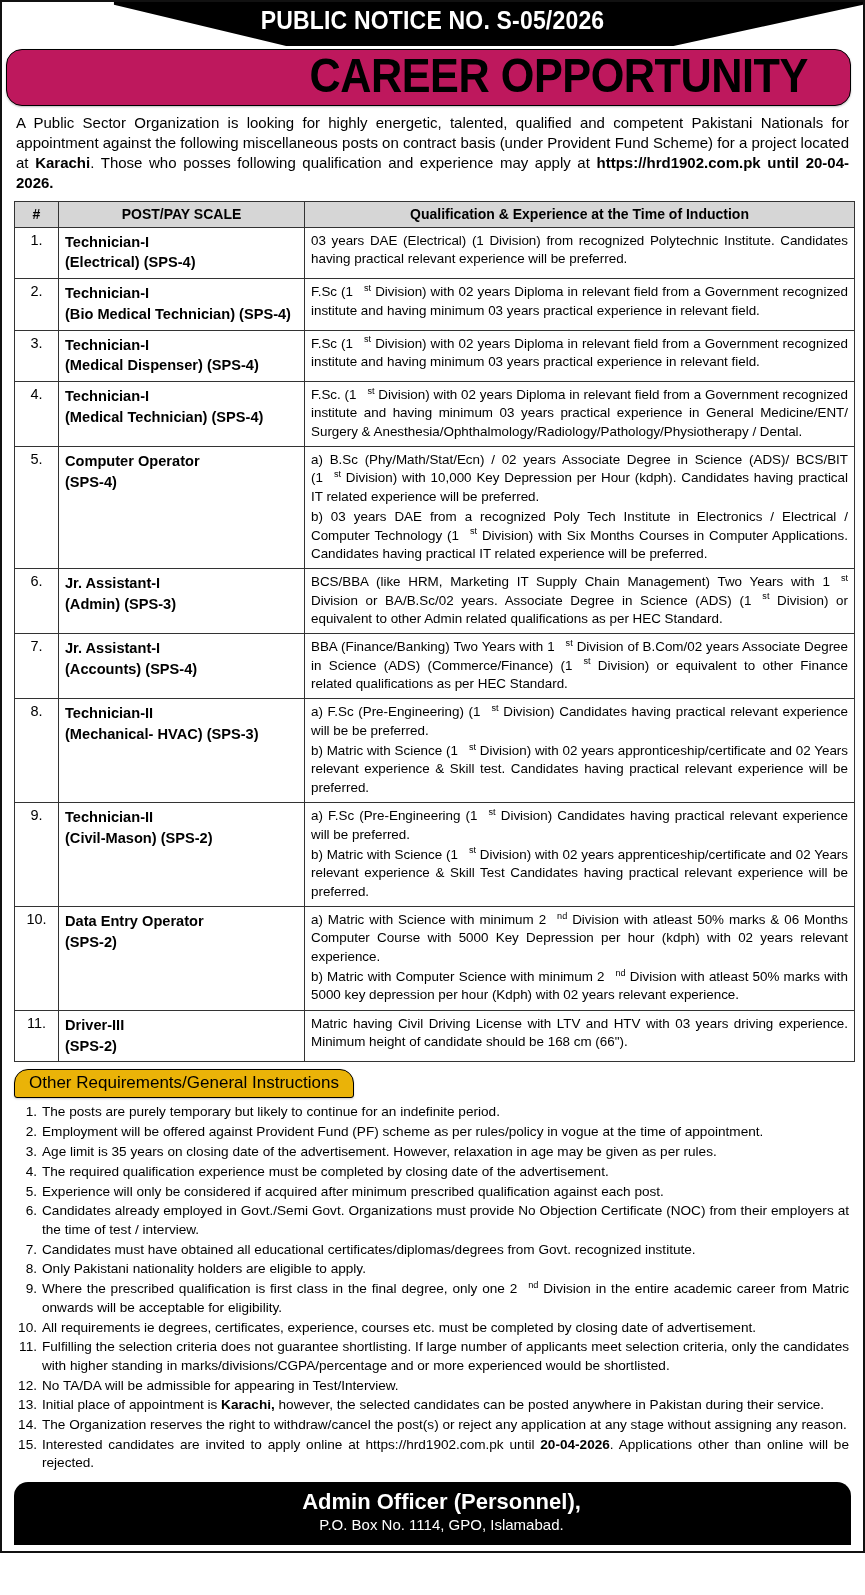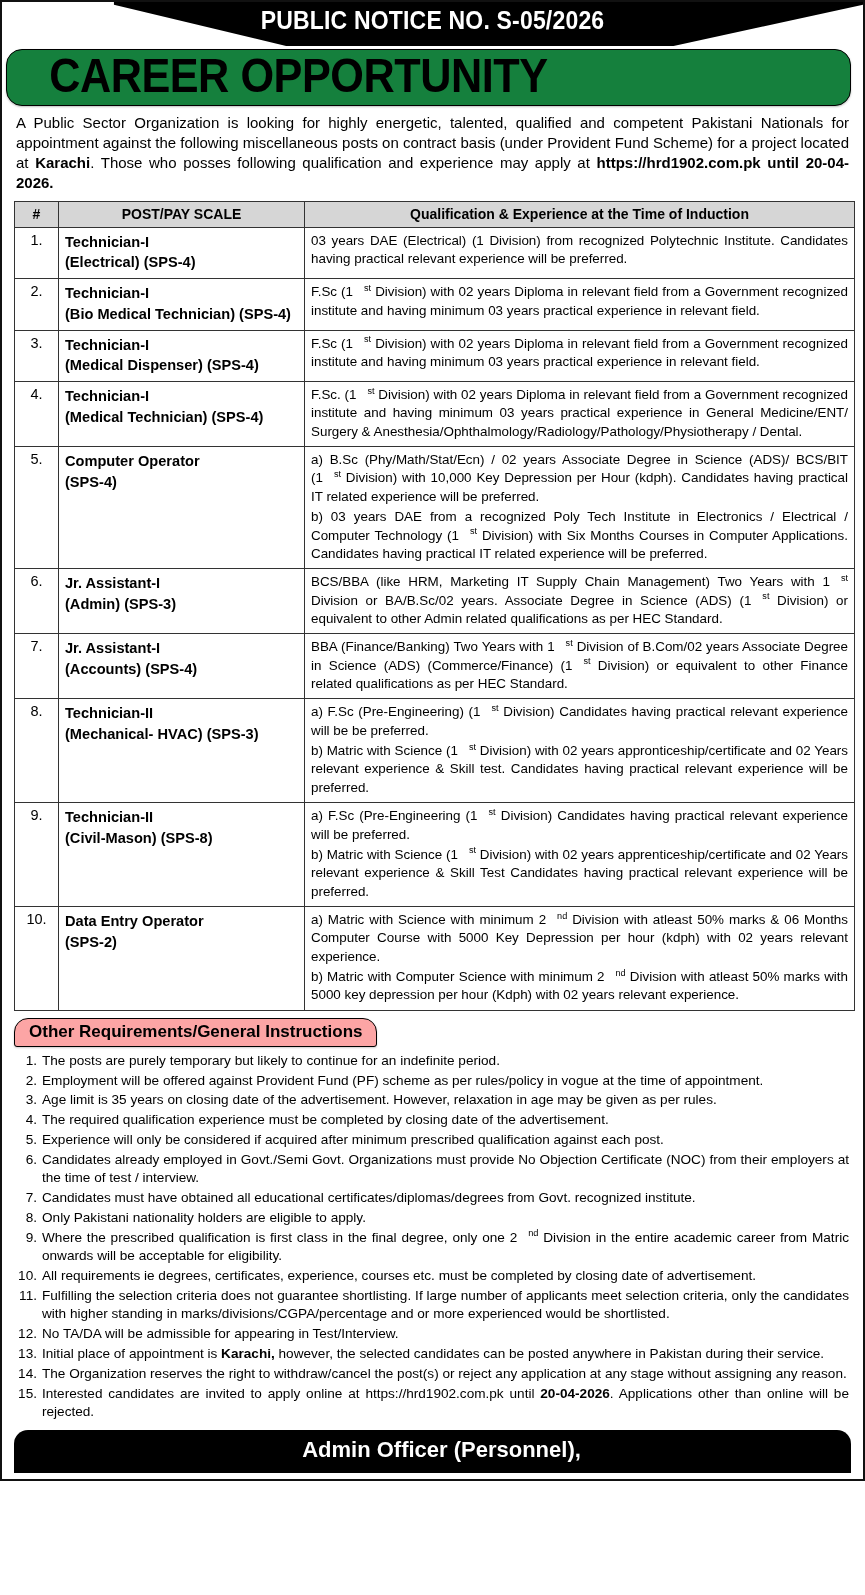--- a/index.html
+++ b/index.html
@@ -40,22 +40,22 @@
     font-weight:bold;
     letter-spacing:.2px;
     transform:scaleX(.92);
   }
 
   
   .co-box{
     margin:3px 12px 0 4px;
     border:1.5px solid #000;
     border-radius:16px;
-    background:#15803d;
-    text-align:left;
+    background:#be185d;
+    text-align:right;
     padding:2px 0 4px 0;
     box-shadow:0 1px 2px rgba(0,0,0,.25);
   }
   .co-title{
     font-size:48px;
     font-weight:bold;
     line-height:1.02;
     letter-spacing:-0.5px;
     transform:scaleX(.9);
     display:block;
@@ -122,24 +122,24 @@
 
   
   .req-badge{
     display:inline-block;
     margin:7px 0 5px 12px;
     border:1.5px solid #000;
     border-top-left-radius:14px;
     border-top-right-radius:14px;
     border-bottom-left-radius:3px;
     border-bottom-right-radius:3px;
-    background:#fca5a5;
+    background:#eab308;
     padding:3px 14px 4px 14px;
     font-size:17px;
-    font-weight:bold;
+    font-weight:normal;
     box-shadow:0 1px 2px rgba(0,0,0,.2);
   }
   ol.reqs{
     margin:0 14px 0 14px;
     padding:0;
     list-style:none;
     counter-reset:r;
     font-size:13.6px;
   }
   ol.reqs li{
@@ -298,36 +298,46 @@
           </td>
           <td class="qual">
             <p>a) F.Sc (Pre-Engineering) (1<sup>st</sup> Division) Candidates having practical relevant experience will be be preferred.</p>
             <p>b) Matric with Science (1<sup>st</sup> Division) with 02 years appronticeship/certificate and 02 Years relevant experience &amp; Skill test. Candidates having practical relevant experience will be preferred.</p>
           </td>
         </tr>
         <tr>
           <td class="num">9.</td>
           <td class="post">
             <div>Technician-II</div>
-            <div>(Civil-Mason) (SPS-8)</div>
+            <div>(Civil-Mason) (SPS-2)</div>
           </td>
           <td class="qual">
             <p>a) F.Sc (Pre-Engineering (1<sup>st</sup> Division) Candidates having practical relevant experience will be preferred.</p>
             <p>b) Matric with Science (1<sup>st</sup> Division) with 02 years apprenticeship/certificate and 02 Years relevant experience &amp; Skill Test Candidates having practical relevant experience will be preferred.</p>
           </td>
         </tr>
         <tr>
           <td class="num">10.</td>
           <td class="post">
             <div>Data Entry Operator</div>
             <div>(SPS-2)</div>
           </td>
           <td class="qual">
             <p>a) Matric with Science with minimum 2<sup>nd</sup> Division with atleast 50% marks &amp; 06 Months Computer Course with 5000 Key Depression per hour (kdph) with 02 years relevant experience.</p>
             <p>b) Matric with Computer Science with minimum 2<sup>nd</sup> Division with atleast 50% marks with 5000 key depression per hour (Kdph) with 02 years relevant experience.</p>
+          </td>
+        </tr>
+        <tr>
+          <td class="num">11.</td>
+          <td class="post">
+            <div>Driver-III</div>
+            <div>(SPS-2)</div>
+          </td>
+          <td class="qual">
+            <p>Matric having Civil Driving License with LTV and HTV with 03 years driving experience. Minimum height of candidate should be 168 cm (66").</p>
           </td>
         </tr>
       </tbody>
   </table>
 
   
   <div class="req-badge">Other Requirements/General Instructions</div>
   <ol class="reqs" id="reqs-list">
       <li>The posts are purely temporary but likely to continue for an indefinite period.</li>
       <li>Employment will be offered against Provident Fund (PF) scheme as per rules/policy in vogue at the time of appointment.</li>
@@ -342,15 +352,16 @@
       <li>Fulfilling the selection criteria does not guarantee shortlisting. If large number of applicants meet selection criteria, only the candidates with higher standing in marks/divisions/CGPA/percentage and or more experienced would be shortlisted.</li>
       <li>No TA/DA will be admissible for appearing in Test/Interview.</li>
       <li>Initial place of appointment is <b>Karachi,</b> however, the selected candidates can be posted anywhere in Pakistan during their service.</li>
       <li>The Organization reserves the right to withdraw/cancel the post(s) or reject any application at any stage without assigning any reason.</li>
       <li>Interested candidates are invited to apply online at https://hrd1902.com.pk until <b>20-04-2026</b>. Applications other than online will be rejected.</li>
     </ol>
 
   
   <div class="footer">
     <div class="f-title">Admin Officer (Personnel),</div>
+    <div class="f-line">P.O. Box No. 1114, GPO, Islamabad.</div>
   </div>
 
 </div>
 
 </body></html>

